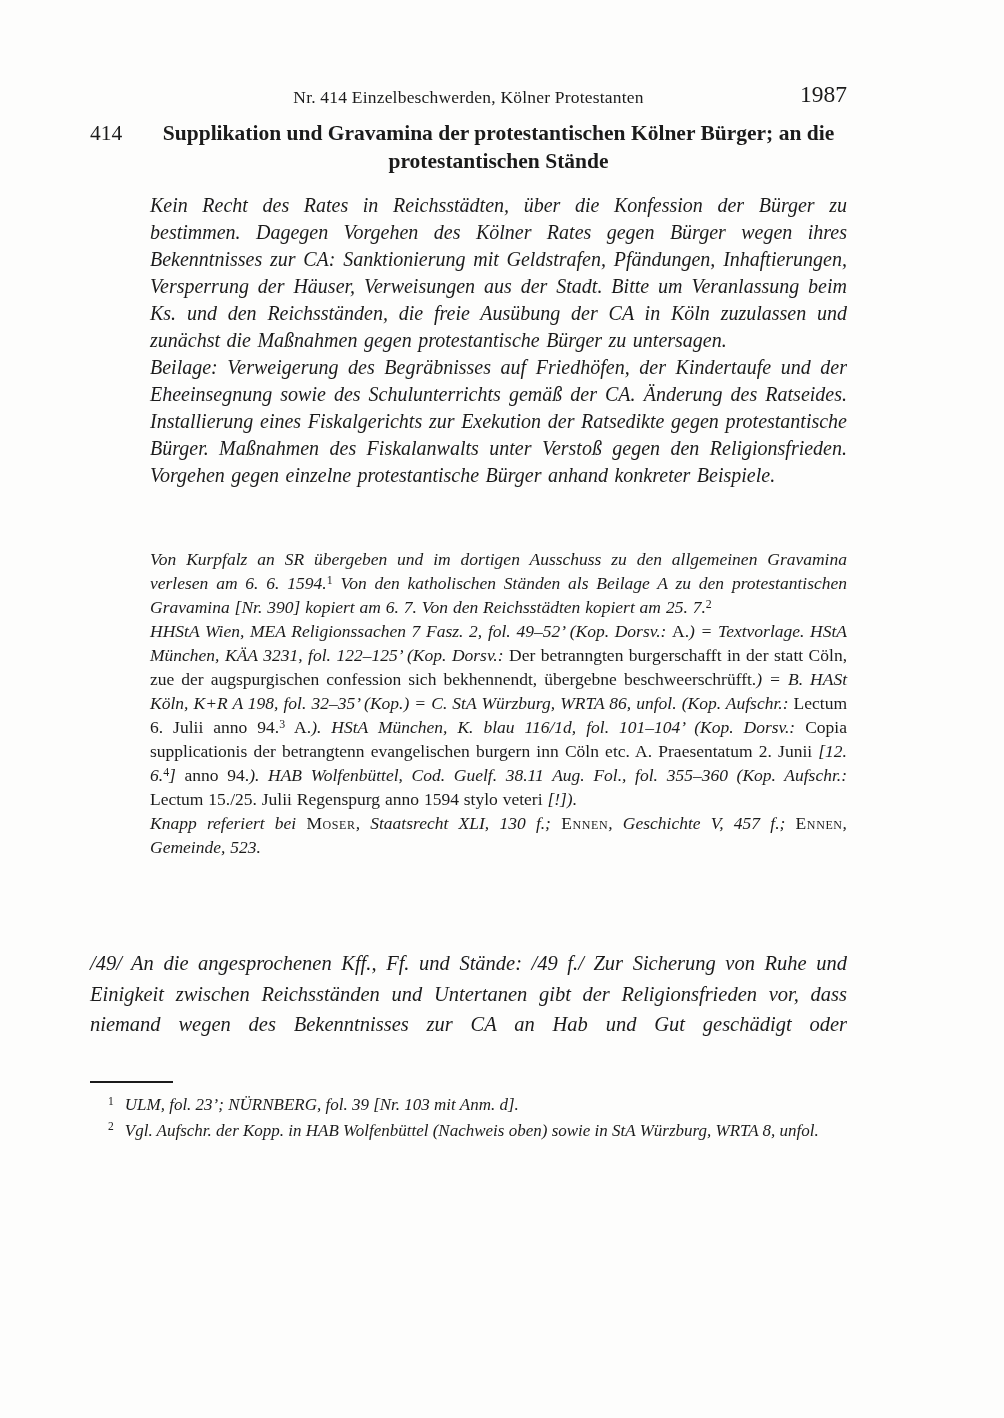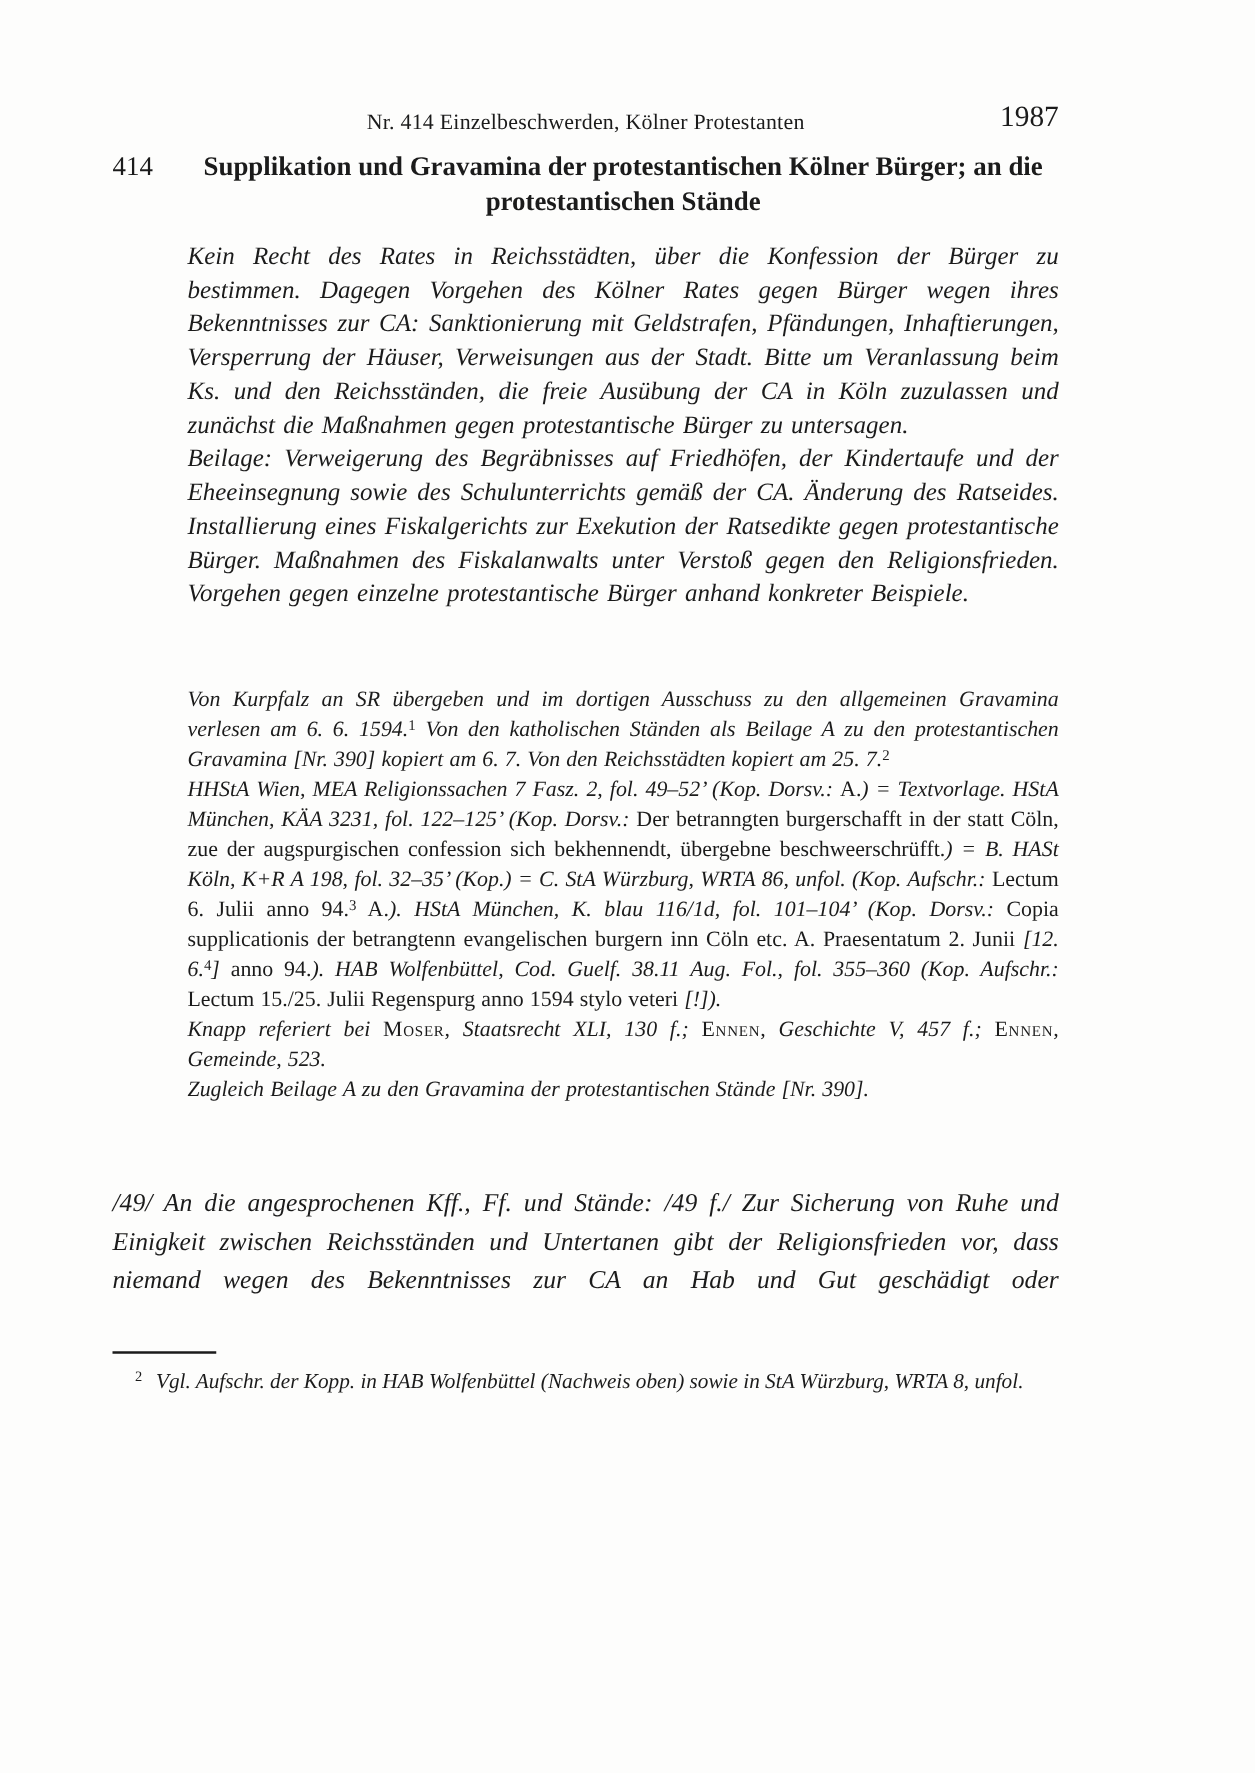--- a/index.html
+++ b/index.html
@@ -131,26 +131,26 @@
 
   <section class="summary">
     <p>Kein Recht des Rates in Reichsstädten, über die Konfession der Bürger zu bestimmen. Dagegen Vorgehen des Kölner Rates gegen Bürger wegen ihres Bekenntnisses zur CA: Sanktionierung mit Geldstrafen, Pfändungen, Inhaftierungen, Versperrung der Häuser, Verweisungen aus der Stadt. Bitte um Veranlassung beim Ks. und den Reichsständen, die freie Ausübung der CA in Köln zuzulassen und zunächst die Maßnahmen gegen protestantische Bürger zu untersagen.</p>
     <p>Beilage: Verweigerung des Begräbnisses auf Friedhöfen, der Kindertaufe und der Eheeinsegnung sowie des Schulunterrichts gemäß der CA. Änderung des Ratseides. Installierung eines Fiskalgerichts zur Exekution der Ratsedikte gegen protestantische Bürger. Maßnahmen des Fiskalanwalts unter Verstoß gegen den Religionsfrieden. Vorgehen gegen einzelne protestantische Bürger anhand konkreter Beispiele.</p>
   </section>
 
   <section class="apparatus">
     <p><span class="seg-i">Von Kurpfalz an SR übergeben und im dortigen Ausschuss zu den allgemeinen Gravamina verlesen am 6. 6. 1594.</span><sup class="seg-sup">1</sup><span class="seg-i"> Von den katholischen Ständen als Beilage A zu den protestantischen Gravamina [Nr. 390] kopiert am 6. 7. Von den Reichsstädten kopiert am 25. 7.</span><sup class="seg-sup">2</sup></p>
     <p><span class="seg-i">HHStA Wien, MEA Religionssachen 7 Fasz. 2, fol. 49–52’ (Kop. Dorsv.: </span><span class="seg-r">A.</span><span class="seg-i">) = Textvorlage. HStA München, KÄA 3231, fol. 122–125’ (Kop. Dorsv.: </span><span class="seg-r">Der betranngten burgerschafft in der statt Cöln, zue der augspurgischen confession sich bekhennendt, übergebne beschweerschrüfft.</span><span class="seg-i">) = B. HASt Köln, K+R A 198, fol. 32–35’ (Kop.) = C. StA Würzburg, WRTA 86, unfol. (Kop. Aufschr.: </span><span class="seg-r">Lectum 6. Julii anno 94.</span><sup class="seg-sup">3</sup><span class="seg-r"> A.</span><span class="seg-i">). HStA München, K. blau 116/1d, fol. 101–104’ (Kop. Dorsv.: </span><span class="seg-r">Copia supplicationis der betrangtenn evangelischen burgern inn Cöln etc. A. Praesentatum 2. Junii </span><span class="seg-i">[12. 6.</span><sup class="seg-sup">4</sup><span class="seg-i">] </span><span class="seg-r">anno 94.</span><span class="seg-i">). HAB Wolfenbüttel, Cod. Guelf. 38.11 Aug. Fol., fol. 355–360 (Kop. Aufschr.: </span><span class="seg-r">Lectum 15./25. Julii Regenspurg anno 1594 stylo veteri </span><span class="seg-i">[!]).</span></p>
     <p><span class="seg-i">Knapp referiert bei </span><span class="seg-sc">Moser</span><span class="seg-i">, Staatsrecht XLI, 130 f.; </span><span class="seg-sc">Ennen</span><span class="seg-i">, Geschichte V, 457 f.; </span><span class="seg-sc">Ennen</span><span class="seg-i">, Gemeinde, 523.</span></p>
-    <p><span class="seg-i">Zugleich Beilage A zu den Gravamina der protestantischen Stände [Nr. 390].</span></p>
   </section>
 
   <section class="body-text">
     <p>/49/ An die angesprochenen Kff., Ff. und Stände: /49 f./ Zur Sicherung von Ruhe und Einigkeit zwischen Reichsständen und Untertanen gibt der Religionsfrieden vor, dass niemand wegen des Bekenntnisses zur CA an Hab und Gut geschädigt oder</p>
   </section>
 
   <div class="footnote-rule"></div>
 
   <section class="footnotes">
+    <p class="footnote"><sup class="fn-num">1</sup><span><span class="seg-i">ULM, fol. 23’; NÜRNBERG, fol. 39 [Nr. 103 mit Anm. d].</span></span></p>
     <p class="footnote"><sup class="fn-num">2</sup><span><span class="seg-i">Vgl. Aufschr. der Kopp. in HAB Wolfenbüttel (Nachweis oben) sowie in StA Würzburg, WRTA 8, unfol.</span></span></p>
   </section>
 
 </div>
 
 </body></html>

